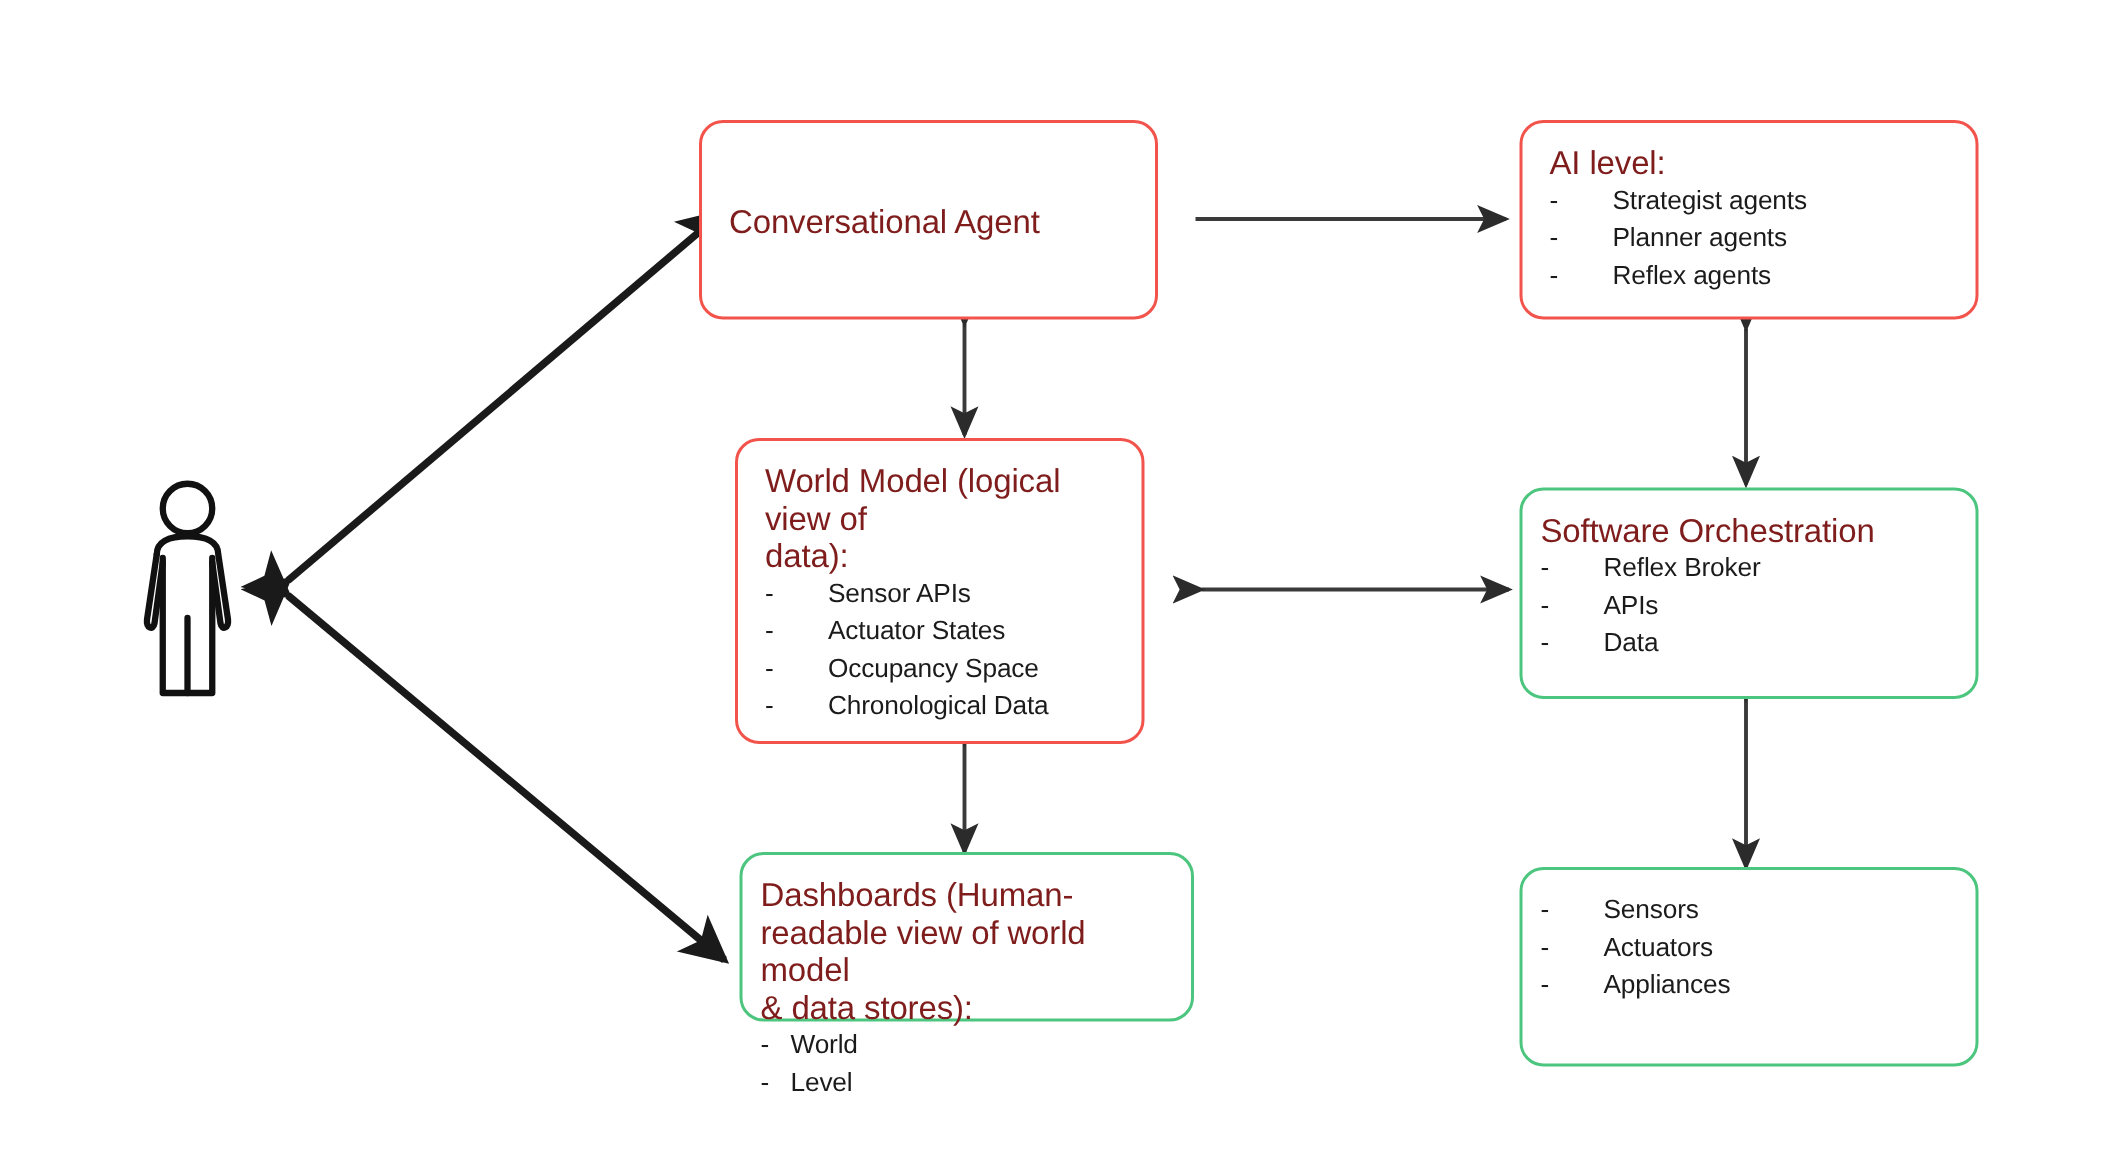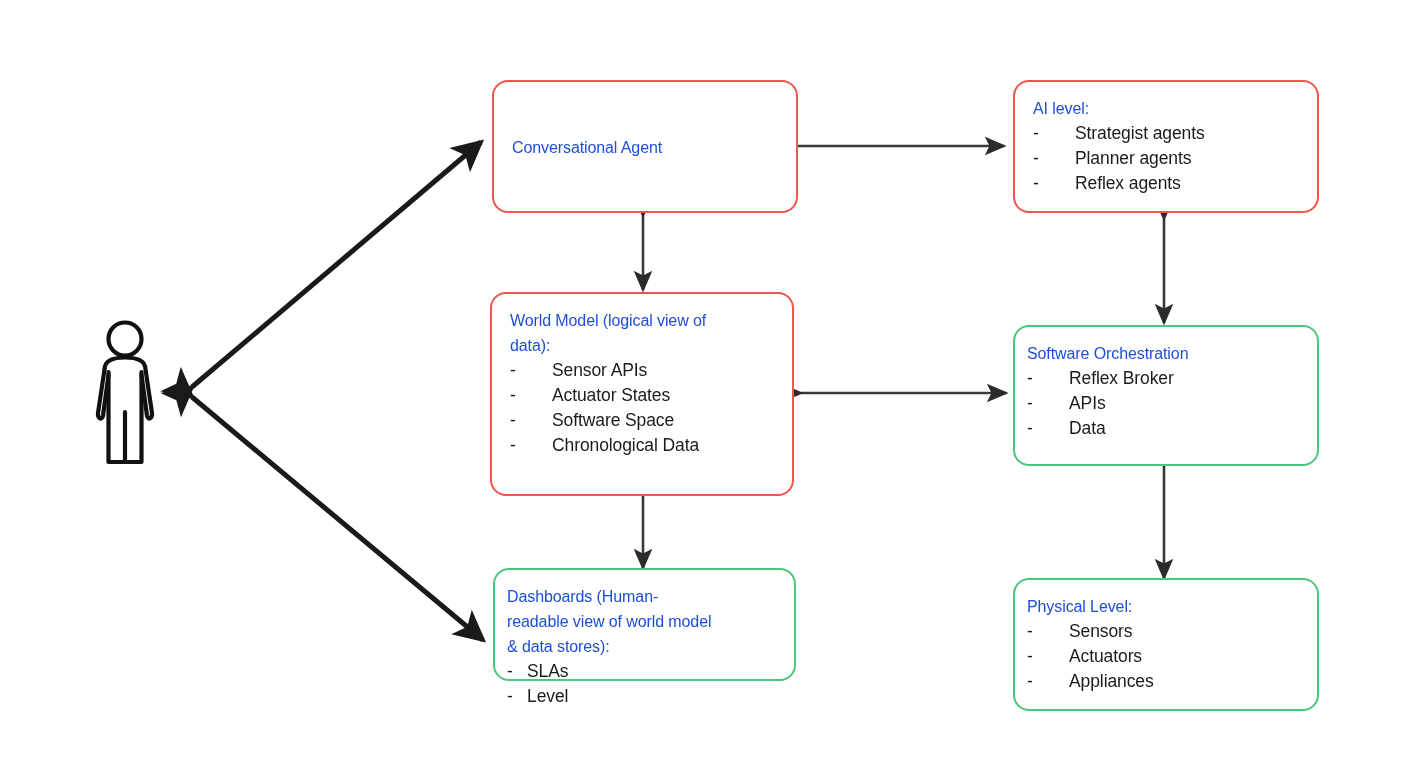--- a/index.html
+++ b/index.html
@@ -23,23 +23,23 @@
     box-sizing: border-box;
     background: #ffffff;
     border: 2px solid #000;
     border-radius: 16px;
     padding: 14px 16px 12px 18px;
   }
   .node.red   { border-color: #F2544C; }
   .node.green { border-color: #4CC57E; padding-left: 12px; }
 
   .node-title {
-    font-size: 16px;
+    font-size: 22px;
     line-height: 25px;
-    color: #1d4ed8;
+    color: #7f1d1d;
     letter-spacing: -0.1px;
     white-space: pre-line;
   }
   .node.centered {
     display: flex;
     align-items: center;
   }
   .bullets {
     list-style: none;
     margin: 0;
@@ -136,21 +136,21 @@
       <path d="M104.5 369.5
                L98 413
                C97.4 418.6 102 420.8 103 415.6
                L108.5 375"></path>
 
       <path d="M108.5 372 L108.5 462 L141.5 462 L141.5 372"></path>
       <line x1="125" y1="412" x2="125" y2="462"></line>
     </g>
   </svg>
 
-  <div class="node red centered" style="left:492px; top:80px; width:306px; height:133px;">
+  <div class="node red centered" style="left:466px; top:80px; width:306px; height:133px;">
     <div class="node-title">Conversational Agent</div>
   </div>
 
   <div class="node red" style="left:1013px; top:80px; width:306px; height:133px;">
     <div class="node-title">AI level:</div>
     <ul class="bullets wide-indent">
         <li>
           <span class="dash">-</span>
           <span>Strategist agents</span>
         </li>
@@ -158,35 +158,35 @@
           <span class="dash">-</span>
           <span>Planner agents</span>
         </li>
         <li>
           <span class="dash">-</span>
           <span>Reflex agents</span>
         </li>
       </ul>
   </div>
 
-  <div class="node red" style="left:490px; top:292px; width:304px; height:204px;">
+  <div class="node red" style="left:490px; top:292px; width:273px; height:204px;">
     <div class="node-title">World Model (logical view of
 data):</div>
     <ul class="bullets wide-indent">
         <li>
           <span class="dash">-</span>
           <span>Sensor APIs</span>
         </li>
         <li>
           <span class="dash">-</span>
           <span>Actuator States</span>
         </li>
         <li>
           <span class="dash">-</span>
-          <span>Software Space</span>
+          <span>Occupancy Space</span>
         </li>
         <li>
           <span class="dash">-</span>
           <span>Chronological Data</span>
         </li>
       </ul>
   </div>
 
   <div class="node green" style="left:1013px; top:325px; width:306px; height:141px;">
     <div class="node-title">Software Orchestration</div>
@@ -206,31 +206,30 @@
       </ul>
   </div>
 
   <div class="node green" style="left:493px; top:568px; width:303px; height:113px;">
     <div class="node-title">Dashboards (Human-
 readable view of world model
 &amp; data stores):</div>
     <ul class="bullets narrow-indent">
         <li>
           <span class="dash">-</span>
-          <span>SLAs</span>
+          <span>World</span>
         </li>
         <li>
           <span class="dash">-</span>
           <span>Level</span>
         </li>
       </ul>
   </div>
 
   <div class="node green" style="left:1013px; top:578px; width:306px; height:133px;">
-    <div class="node-title">Physical Level:</div>
     <ul class="bullets wide-indent">
         <li>
           <span class="dash">-</span>
           <span>Sensors</span>
         </li>
         <li>
           <span class="dash">-</span>
           <span>Actuators</span>
         </li>
         <li>

